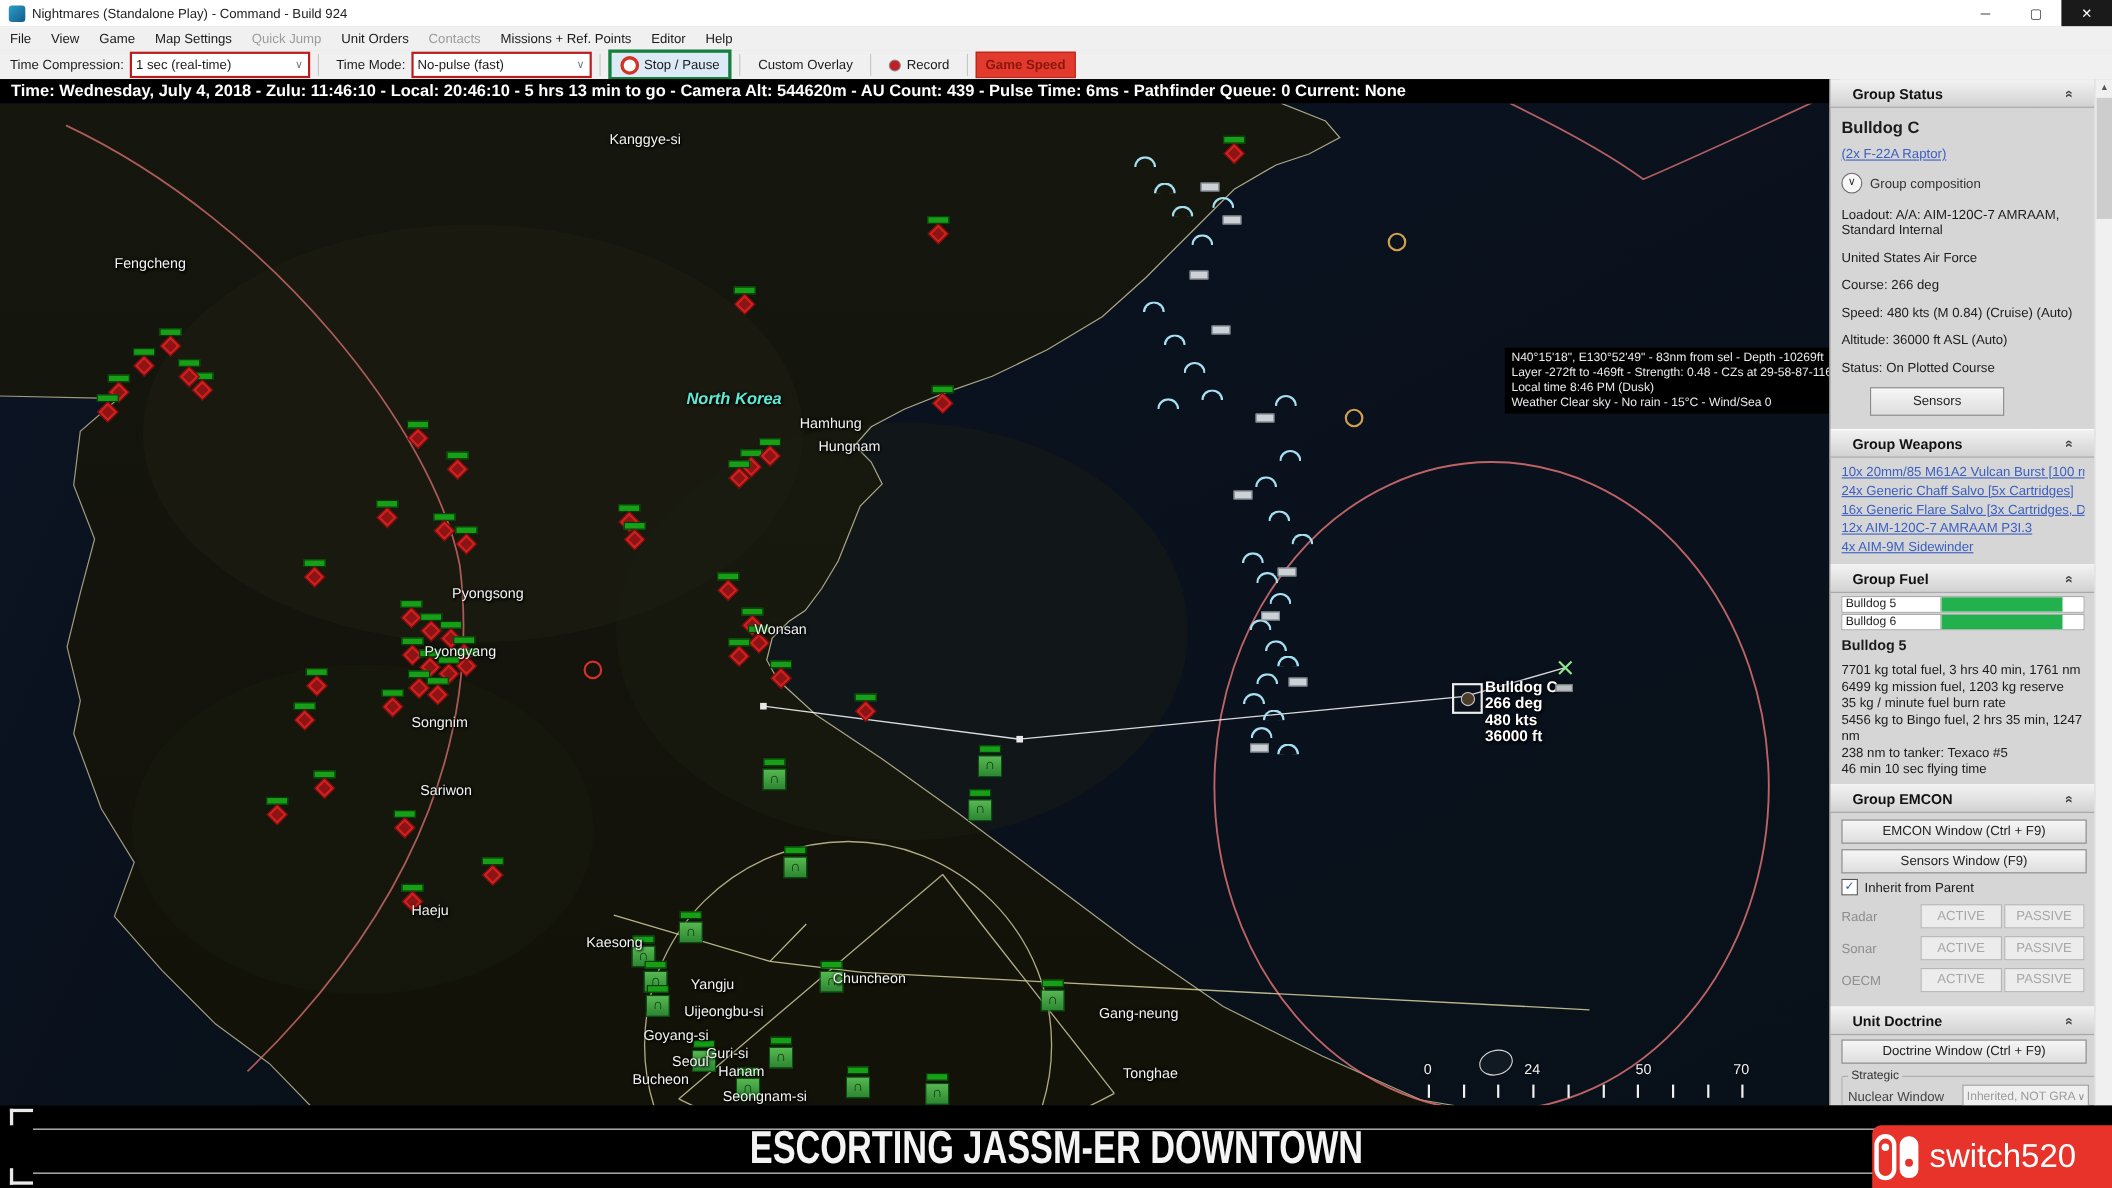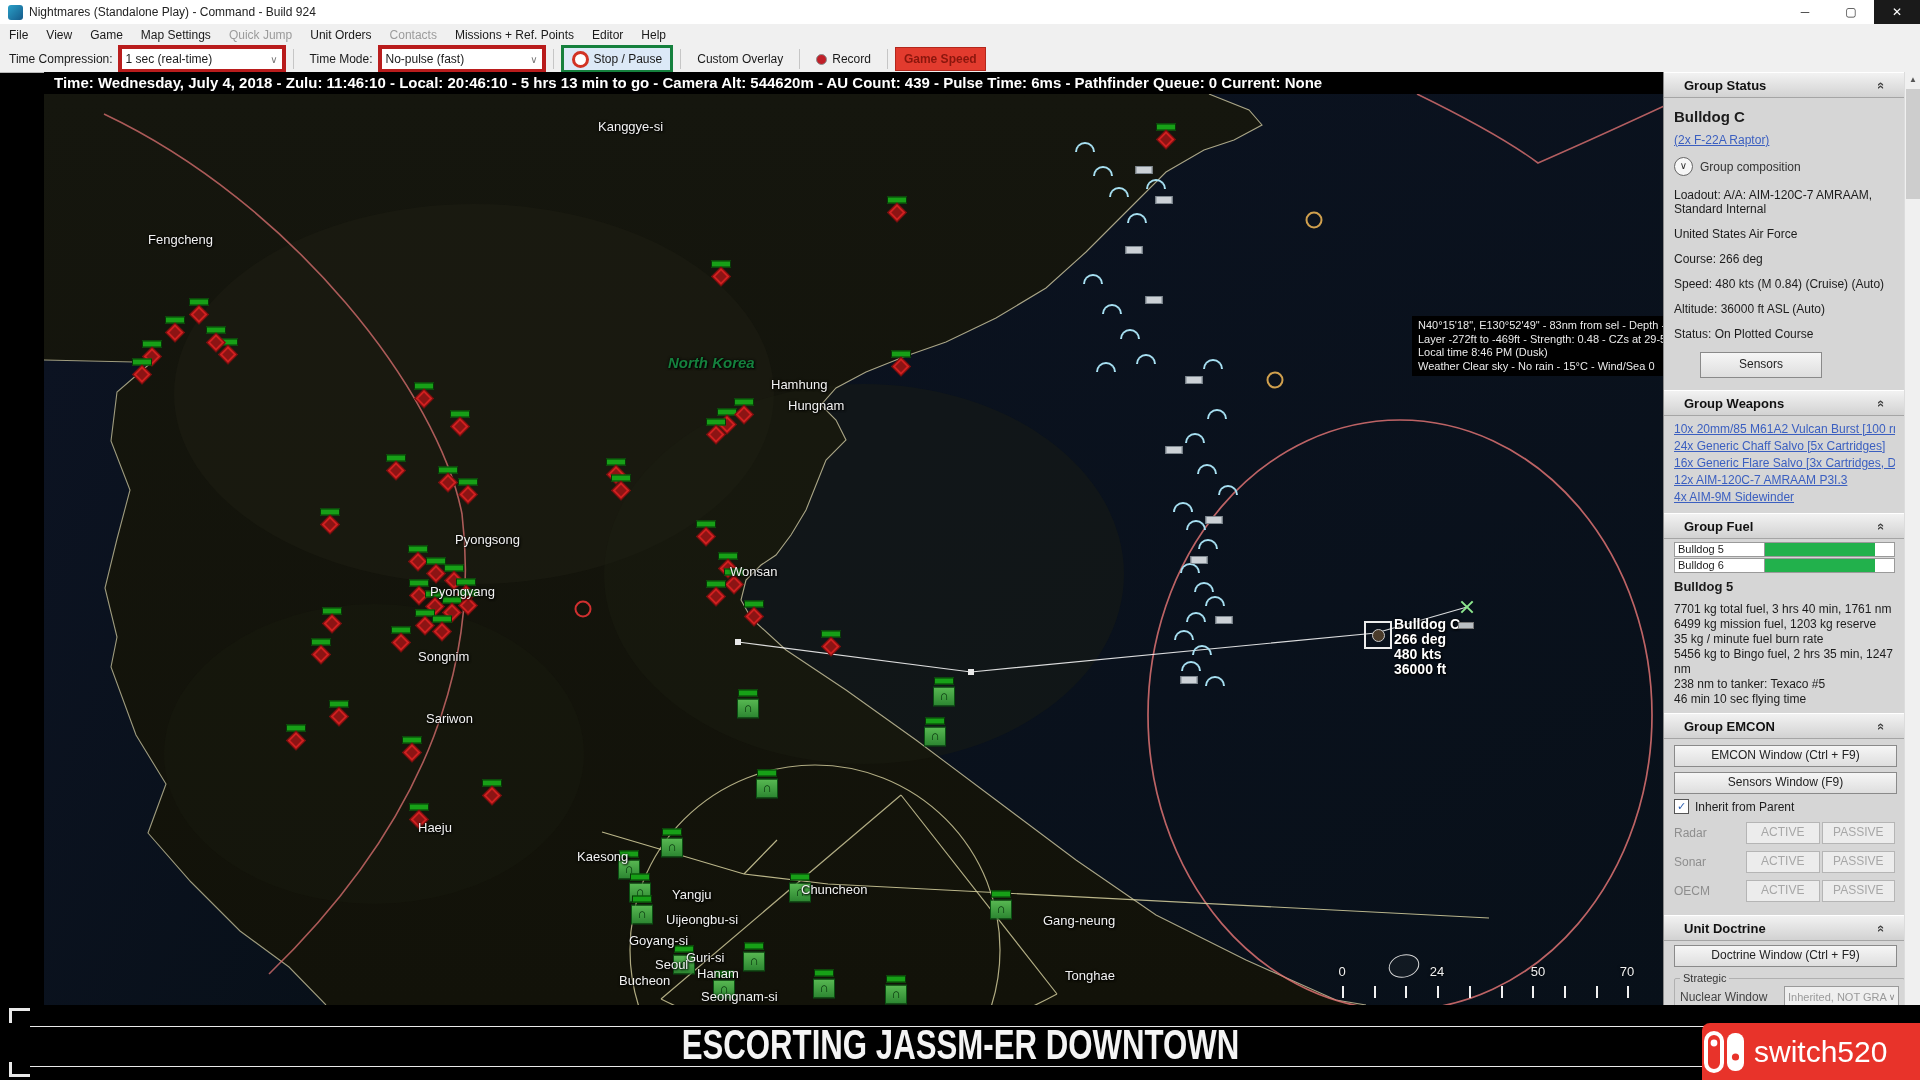--- a/index.html
+++ b/index.html
@@ -15,39 +15,39 @@
   .capbtn{width:46px;height:24px;display:flex;align-items:center;justify-content:center;
     font-size:12px;color:#333;}
   .capbtn.close{background:#1a1a1a;color:#fff;}
   #menubar{position:absolute;left:0;top:24px;width:1920px;height:22px;background:#f0f0f0;
     display:flex;align-items:center;font-size:12px;color:#1a1a1a;border-bottom:1px solid #e2e2e2;}
   .menu-item{padding:0 9px;line-height:22px;}
   .menu-item.disabled{color:#9b9b9b;}
   #toolbar{position:absolute;left:0;top:46px;width:1920px;height:26px;background:#f0f0f0;
     display:flex;align-items:center;font-size:12px;color:#1a1a1a;border-bottom:1px solid #b9b9b9;}
   .tb-label{margin:0 5px 0 9px;}
-  .combo{height:20px;background:#fff;border:4px solid #b91c1c;display:flex;align-items:center;
+  .combo{height:20px;background:#fff;border:2px solid #b91c1c;display:flex;align-items:center;
     font-size:12px;padding:0 4px;width:152px;justify-content:space-between;}
   .combo .arrow{color:#777;font-size:10px;}
   .tb-sep{width:1px;height:20px;background:#c6c6c6;margin:0 7px;}
   .tb-btn{height:22px;display:flex;align-items:center;padding:0 8px;border:1px solid transparent;}
   .tb-btn.toggled{background:#dce9f7;border:3px solid #15803d;}
   .icon-stop{width:11px;height:11px;border:3px solid #d23325;border-radius:50%;margin-right:5px;background:#fff;}
   .icon-rec{width:9px;height:9px;border-radius:50%;background:#c01f28;margin-right:5px;border:1px solid #8d8d8d;}
   .tb-btn.red{background:#e23b2e;border:1px solid #b3271c;color:#8a160d;font-weight:bold;}
   
   #main{position:absolute;left:0;top:72px;width:1920px;height:933px;}
-  #map-col{position:absolute;left:0;top:0;width:1663px;height:967px;background:#0a111e;margin-left:44px;}
+  #map-col{position:absolute;left:0;top:0;width:1663px;height:967px;background:#0a111e;}
   #time-status{position:absolute;left:0;top:0;width:1663px;height:22px;background:#000;
     color:#fff;font-weight:bold;font-size:15px;line-height:22px;padding-left:10px;white-space:nowrap;}
   #map{position:absolute;left:0;top:22px;width:1663px;height:911px;overflow:hidden;background:#0a111e;}
   #map svg{position:absolute;left:0;top:0;}
   .map-label{position:absolute;color:#f2f2f2;font-size:13px;white-space:nowrap;
     text-shadow:0 0 3px #000,1px 1px 2px #000;transform:translate(-4px,-8px);}
-  .map-label.region{font-weight:bold;font-style:italic;font-size:15px;color:#15803d;}
+  .map-label.region{font-weight:bold;font-style:italic;font-size:15px;color:#5eead4;}
   
   .unit{position:absolute;transform:translate(-50%,-50%);display:flex;flex-direction:column;align-items:center;}
   .hbar{width:18px;height:5px;background:#17a017;border:1px solid #073807;margin-bottom:2px;}
   .dia{width:12px;height:12px;background:#d02020;border:1px solid #6e0c0c;transform:rotate(45deg);position:relative;}
   .dia:after{content:"";position:absolute;left:2px;top:2px;right:2px;bottom:2px;background:#8c1414;}
   .fr{width:20px;height:18px;background:linear-gradient(#58b852,#2c8631);border:1px solid #0a4f12;
     color:#06320c;font-weight:bold;font-size:13px;line-height:16px;text-align:center;}
   .air{width:16px;height:8px;border:2px solid #a7e0f2;border-bottom:none;border-radius:10px 10px 0 0;}
   .blk{width:15px;height:6px;background:#ccd1d6;border:1px solid #7e8890;}
   .oring{width:13px;height:13px;border:2px solid #d0a04e;border-radius:50%;}

